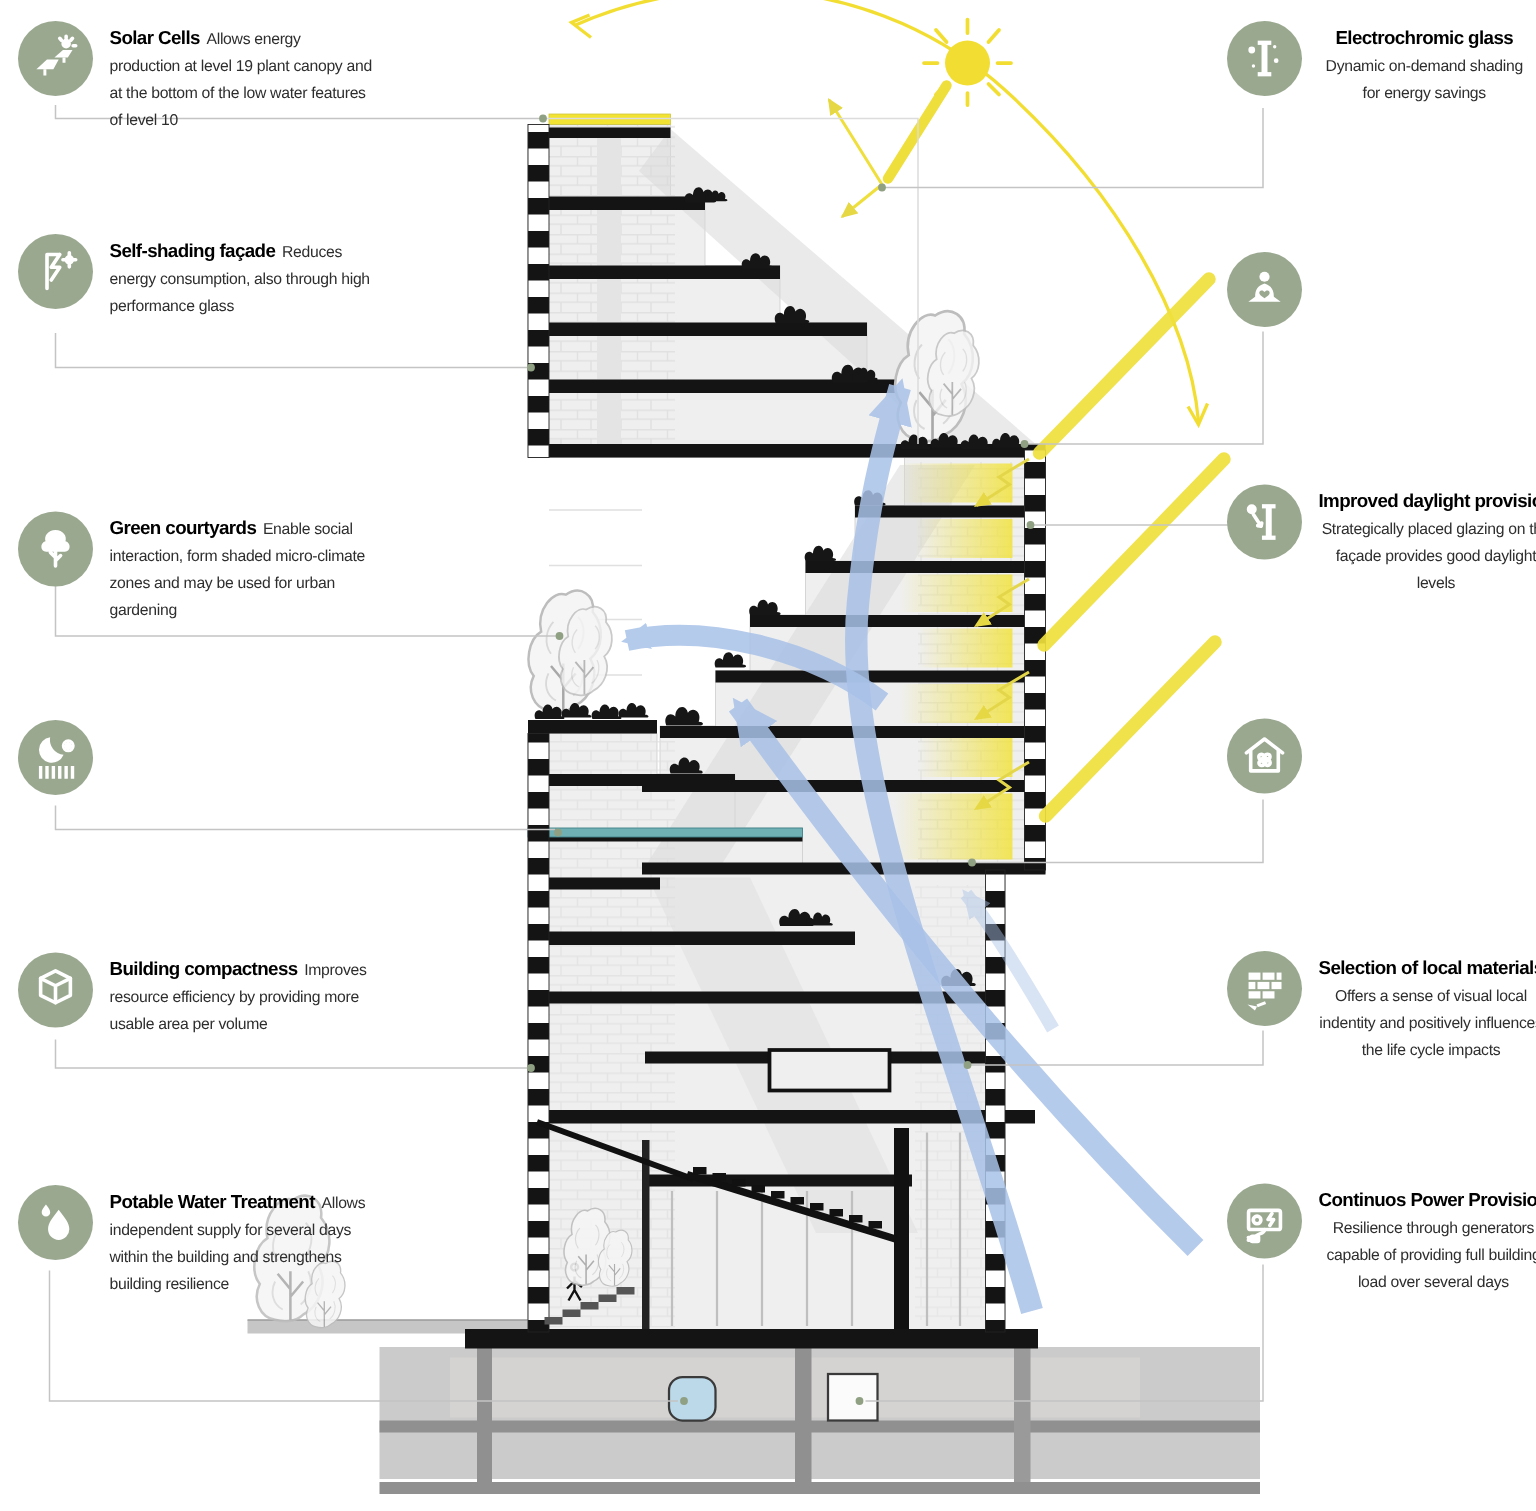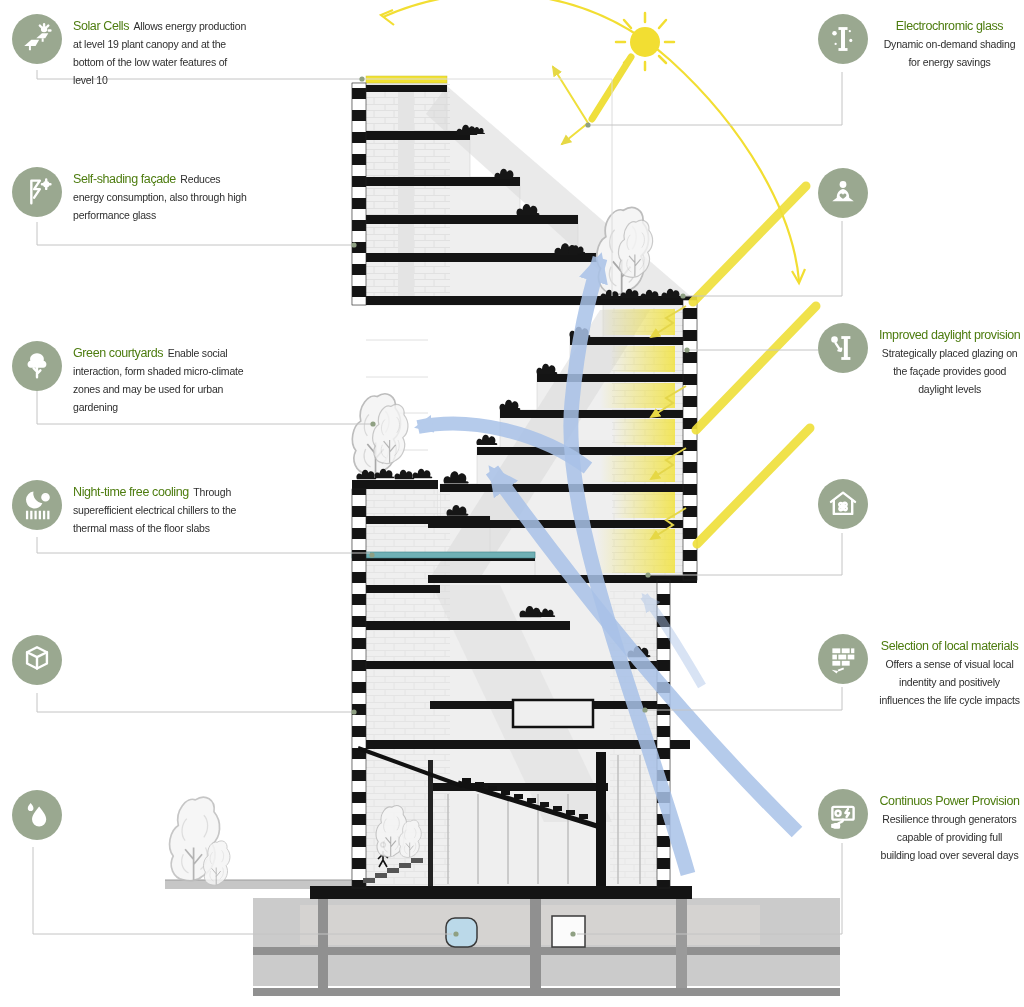--- a/index.html
+++ b/index.html
@@ -7,22 +7,22 @@
        font-family:"Liberation Sans", sans-serif;color:#1b1b1b;}
   #stage{position:absolute;inset:0;}
   svg.scene{position:absolute;left:0;top:0;z-index:1;}
   .callout{position:absolute;display:flex;gap:11px;z-index:3;align-items:flex-start;}
   .callout.left{left:12px;width:238px;}
   .callout.right{left:818px;width:202px;text-align:center;}
   .badge{width:50px;height:50px;border-radius:50%;flex:0 0 50px;
          background:var(--c-icon_circle,#9AA890);display:flex;align-items:center;justify-content:center;}
   .badge svg{width:34px;height:34px;display:block;}
   .ctext{padding-top:2px;}
-  .ctitle{font-size:12.5px;font-weight:normal;letter-spacing:-0.4px;white-space:nowrap;
-          color:#4d7c0f;margin-bottom:2px;}
+  .ctitle{font-size:12.5px;font-weight:bold;letter-spacing:-0.4px;white-space:nowrap;
+          color:#000000;margin-bottom:2px;}
   .cdesc{font-size:10.5px;line-height:1.28;letter-spacing:-0.2px;color:#2e2e2e;}
   .callout.left .cdesc{width:172px;margin-top:37px;}
   .callout.right .cdesc{width:148px;}
 </style>
 </head>
 <body>
 
 <div id="stage">
 <svg class="scene" width="1024" height="1007" viewBox="0 0 1024 1007">
   <defs>
@@ -276,21 +276,21 @@
             <path d="M17 1.5v1M20 2.5l-.8.9M21.5 6h-1.2M14 2.5l.8.9"></path>
           </g>
           <path d="M3 17l5-4.5h5.5L11 17Z" fill="#fff"></path>
           <path d="M11.5 11.5l4-3.5h4.5l-2.2 3.5Z" fill="#fff"></path>
           <path d="M7 17v3M16 11.5V14" stroke="#fff" stroke-width="1.4"></path>
         </svg>
       </span>
   <span class="ctext"><span class="ctitle">Solar Cells</span>
   <span class="cdesc">Allows energy production at level 19 plant canopy and at the bottom of the low water features of level 10</span></span>
 </div>
-<div class="callout left" style="top:167px">
+<div class="callout left" style="top:156px">
   <span class="badge">
         <svg viewBox="0 0 24 24">
           <g fill="none" stroke="#fff" stroke-width="1.7" stroke-linecap="round" stroke-linejoin="round">
             <path d="M8 4v16M8 4h6M14 4l-4 6h4l-4 6"></path>
             <circle cx="18.5" cy="6.5" r="1.4" fill="#fff"></circle>
             <path d="M18.5 3.2v1M21.5 6.5h-1M18.5 9.8v-1M15.5 6.5h1"></path>
           </g>
         </svg>
       </span>
   <span class="ctext"><span class="ctitle">Self-shading façade</span>
@@ -310,40 +310,42 @@
   <span class="badge">
         <svg viewBox="0 0 24 24">
           <path d="M9.5 2.5a6 6 0 1 0 6.3 8.2A7 7 0 0 1 9.5 2.5Z" fill="#fff"></path>
           <g stroke="#fff" stroke-width="1.3">
             <circle cx="18" cy="6.5" r="2.4" fill="none"></circle>
             <path d="M18 4.5v4M16 6.5h4M16.5 5l3 3M19.5 5l-3 3"></path>
           </g>
           <path d="M5 16v6M8 16v6M11 16v6M14 16v6M17 16v6M20 16v6" stroke="#fff" stroke-width="1.6"></path>
         </svg>
       </span>
-  <span class="ctext"><span class="ctitle">Night-time free cooling</span>
-  <span class="cdesc">Through superefficient electrical chillers to the thermal mass of the floor slabs</span></span>
 </div>
 <div class="callout left" style="top:635px">
   <span class="badge">
         <svg viewBox="0 0 24 24">
           <g fill="none" stroke="#fff" stroke-width="1.7" stroke-linecap="round" stroke-linejoin="round">
             <path d="M12 3l7 3.5v8L12 18 5 14.5v-8Z"></path>
             <path d="M5 6.5l7 3.5 7-3.5M12 10v8"></path>
           </g>
         </svg>
       </span>
+  <span class="ctext"><span class="ctitle">Building compactness</span>
+  <span class="cdesc">Improves resource efficiency by providing more usable area per volume</span></span>
 </div>
 <div class="callout left" style="top:790px">
   <span class="badge">
         <svg viewBox="0 0 24 24">
           <path d="M13.5 6c3 4 5 6.2 5 9.2a5 5 0 0 1-10 0c0-3 2-5.2 5-9.2Z" fill="#fff"></path>
           <path d="M7.5 3.5c1.2 1.6 2 2.5 2 3.7a2 2 0 0 1-4 0c0-1.2.8-2.1 2-3.7Z" fill="#fff"></path>
         </svg>
       </span>
+  <span class="ctext"><span class="ctitle">Potable Water Treatment</span>
+  <span class="cdesc">Allows independent supply for several days within the building and strengthens building resilience</span></span>
 </div>
 
 <div class="callout right" style="top:14px">
   <span class="badge">
         <svg viewBox="0 0 24 24">
           <rect x="10.6" y="5" width="2.8" height="14" fill="#fff"></rect>
           <rect x="8.8" y="3.6" width="6.4" height="2" fill="#fff"></rect>
           <rect x="8.8" y="18.4" width="6.4" height="2" fill="#fff"></rect>
           <g fill="#fff">
             <circle cx="6" cy="8" r="1.6"></circle>

